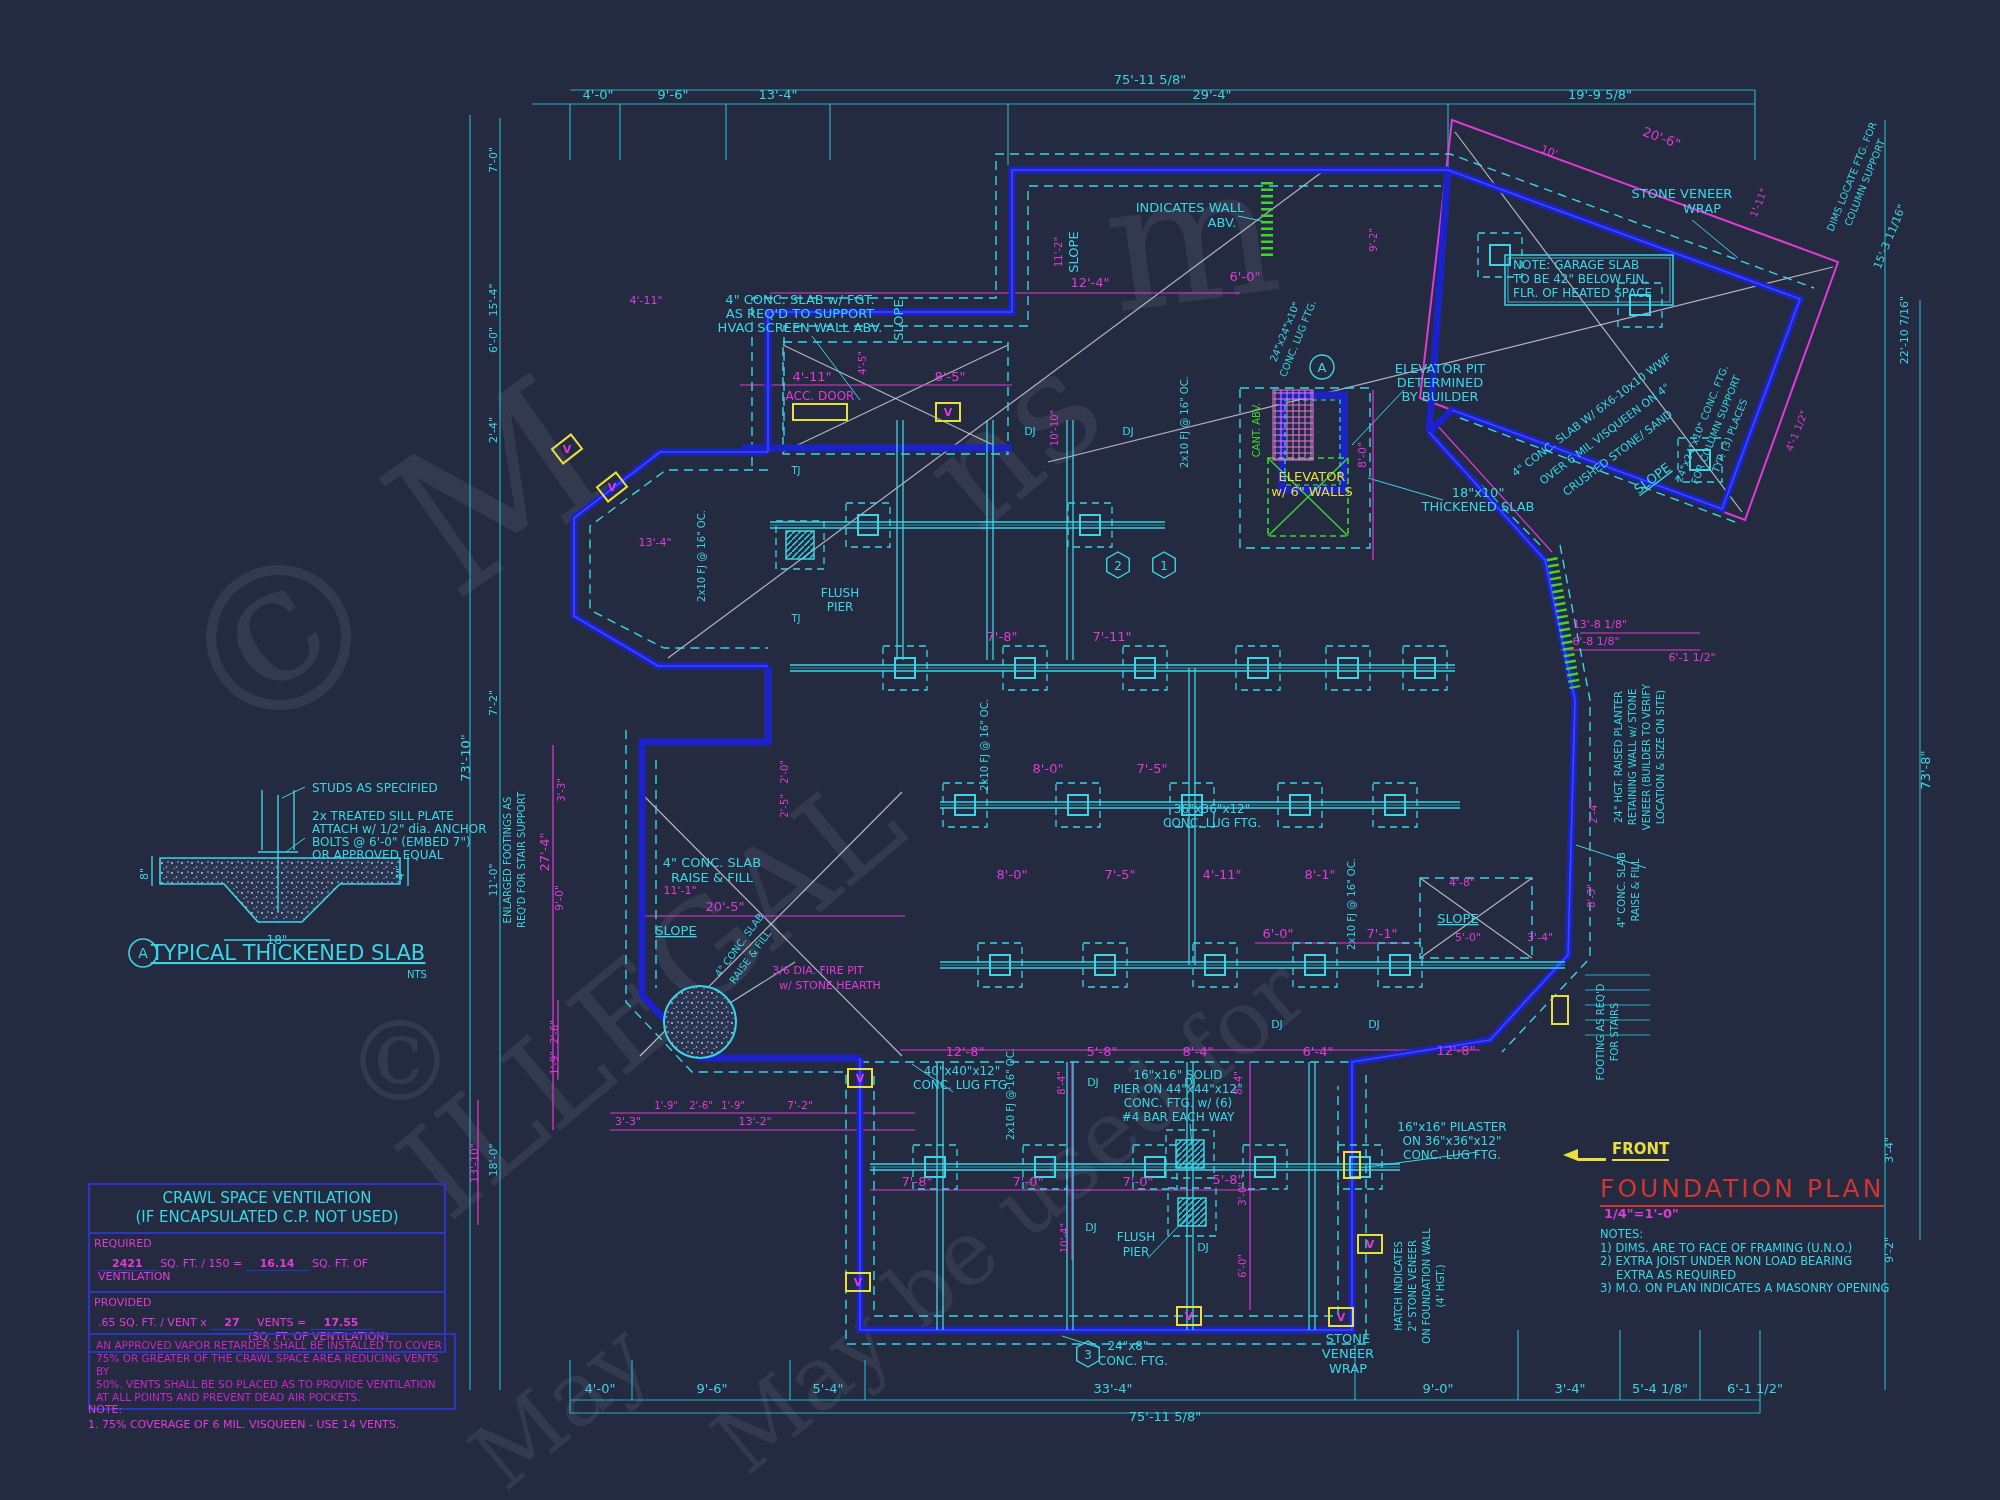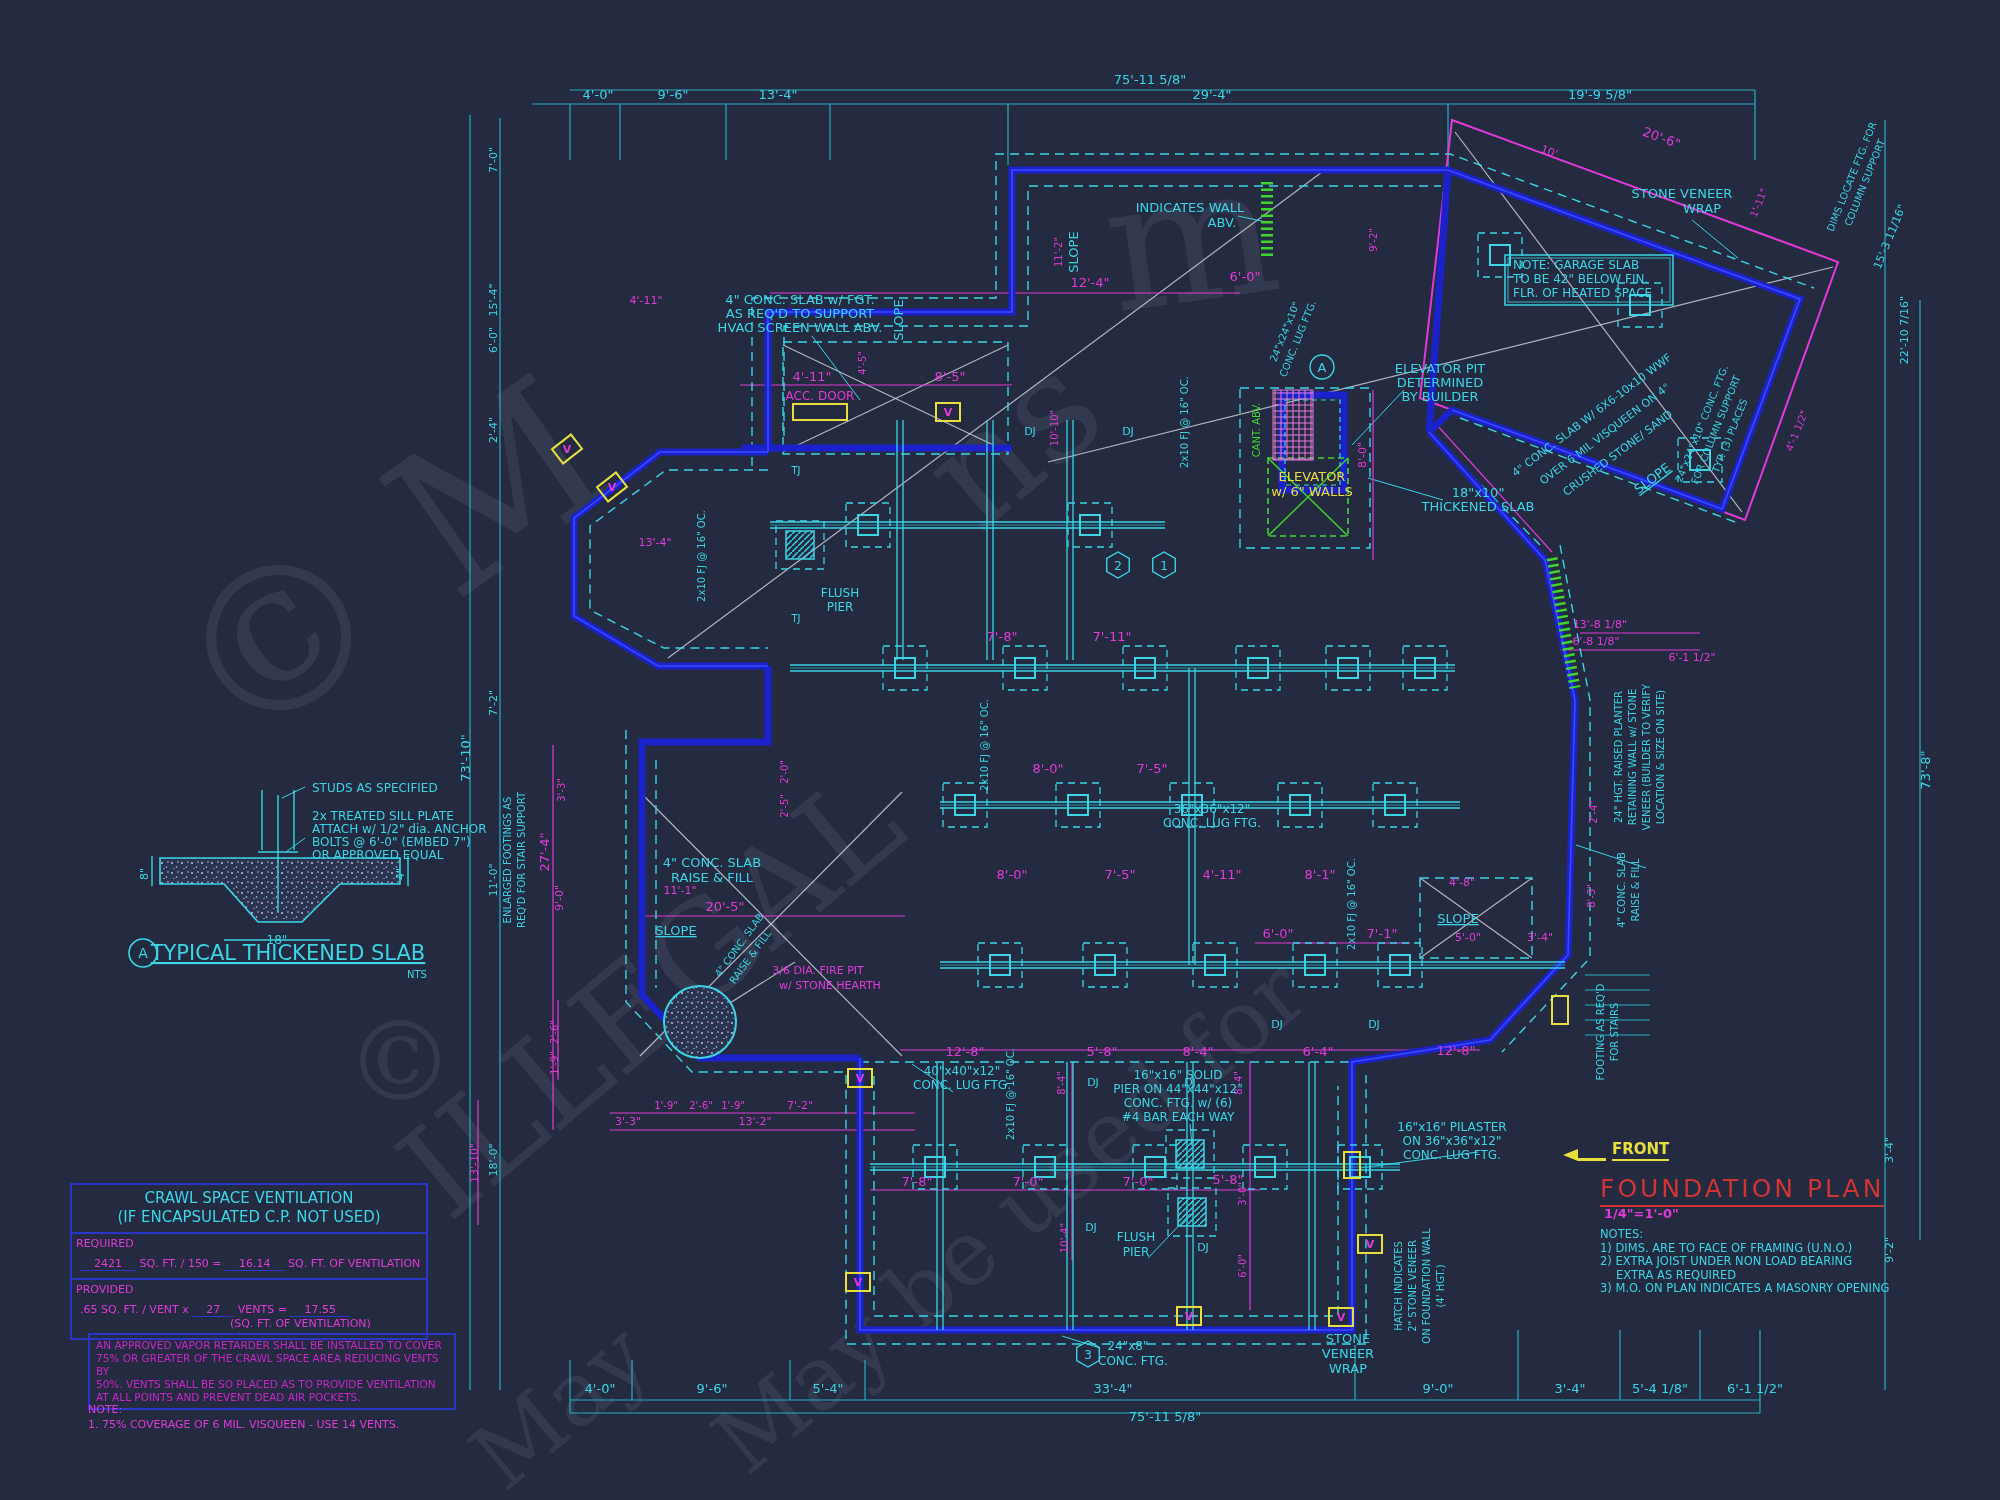--- a/index.html
+++ b/index.html
@@ -1,26 +1,26 @@
 <!DOCTYPE html>
 <html><head>
 <meta charset="utf-8">
 <style>
   html,body{margin:0;padding:0;background:#242b40;width:2000px;height:1500px;overflow:hidden;
     font-family:"DejaVu Sans",sans-serif;}
   #sheet{position:relative;width:2000px;height:1500px;background:#242b40;}
   #plan{position:absolute;left:0;top:0;}
   .ov{position:absolute;}
   
-  #crawl{left:70px;top:1183px;width:354px;border:2px solid #2b36c9;color:#3bd5e6;}
+  #crawl{left:88px;top:1183px;width:354px;border:2px solid #2b36c9;color:#3bd5e6;}
   #crawl .ttl{ text-align:center;font-size:15px;line-height:19px;padding:4px 0 5px 0;border-bottom:2px solid #2b36c9;}
   #crawl .sec{color:#e23ad8;font-size:11px;padding:3px 0 1px 4px;}
   #crawl .row{color:#e23ad8;font-size:11px;padding:6px 4px 8px 8px;border-bottom:2px solid #2b36c9;}
   #crawl .row:last-child{border-bottom:none;}
-  .u{border-bottom:1.5px solid #2b36c9;padding:0 14px;}
+  .u{border-bottom:1.5px solid #2b36c9;padding:0 14px;font-weight:bold;}
   #crawl .suffix2{display:block;padding-left:150px;margin-top:1px;}
   
   #vapor{left:88px;top:1333px;width:354px;border:2px solid #2b36c9;color:#c926c9;font-size:10.5px;line-height:13px;padding:4px 4px 4px 6px;}
   #bnote{left:88px;top:1402px;color:#e23ad8;font-size:11px;line-height:15px;}
   
   #front{left:1563px;top:1140px;display:flex;align-items:flex-end;color:#e8df3f;font-size:15px;font-weight:bold;}
   #front .tri{width:0;height:0;border-top:6px solid transparent;border-bottom:6px solid transparent;border-right:15px solid #e8df3f;}
   #front .bar{width:28px;height:3px;background:#e8df3f;margin-right:6px;}
   #front .lbl{border-bottom:2px solid #e8df3f;padding-bottom:1px;}
   #fptitle{left:1600px;top:1174px;color:#cf3533;font-size:25px;letter-spacing:3px;border-bottom:2px solid #cf3533;padding-bottom:2px;}

